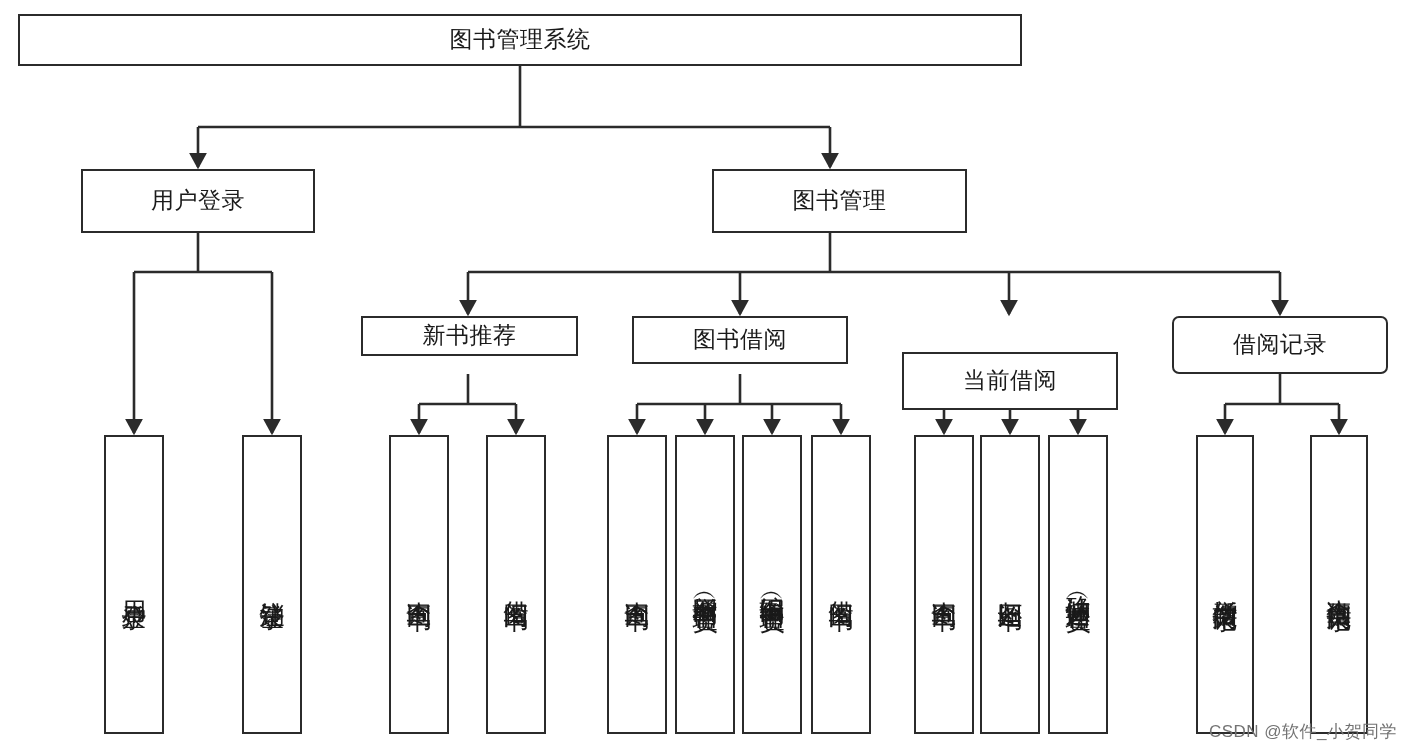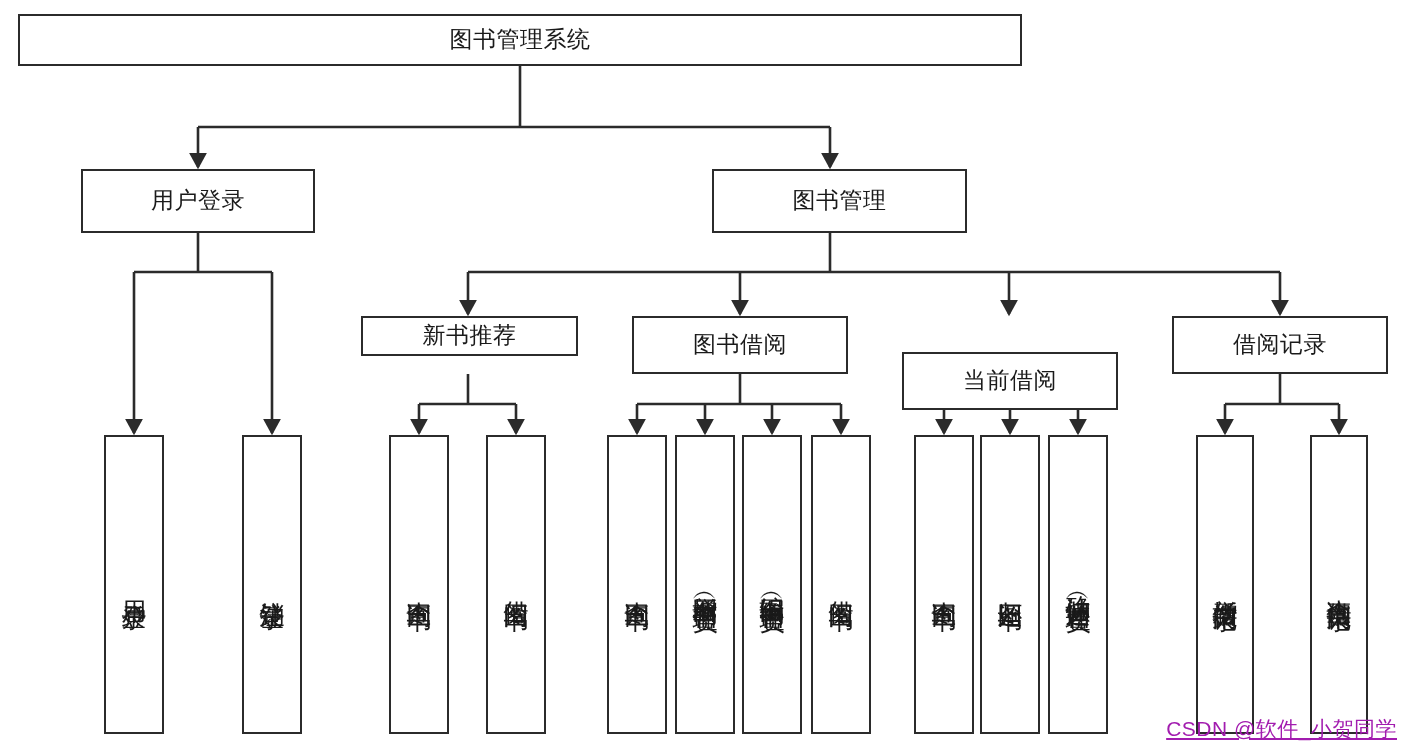--- a/index.html
+++ b/index.html
@@ -61,26 +61,25 @@
     text-orientation: upright;
     font-size: 25px;
     line-height: 1.0;
     letter-spacing: 2px;
     max-height: 100%;
   }
   #watermark {
     position: absolute;
     right: 8px;
     bottom: 4px;
-    font-size: 21px;
-    color: #a21caf;
+    font-size: 17px;
+    color: #737373;
     letter-spacing: 0.5px;
     white-space: nowrap;
     user-select: none;
-    text-decoration: underline;
   }
 </style>
 </head>
 <body>
 
 <div id="diagram-root">
 
   <svg id="edges-layer" viewBox="0 0 1405 747" width="1405" height="747" xmlns="http://www.w3.org/2000/svg">
     <defs>
       <marker id="arrow" viewBox="0 0 12 12" refX="9.5" refY="6" markerWidth="7" markerHeight="7" orient="auto-start-reverse">
@@ -141,29 +140,29 @@
   </div>
 
   <div class="node horiz" style="left:712px; top:169px; width:255px; height:64px;">
     <span class="node-label">图书管理</span>
   </div>
 
   <div class="node horiz" style="left:361px; top:316px; width:217px; height:40px;">
     <span class="node-label">新书推荐</span>
   </div>
 
-  <div class="node horiz" style="left:632px; top:316px; width:216px; height:58px;">
+  <div class="node horiz" style="left:632px; top:316px; width:216px; height:48px;">
     <span class="node-label">图书借阅</span>
   </div>
 
   <div class="node horiz" style="left:902px; top:316px; width:216px; height:58px;margin-top:36px;">
     <span class="node-label">当前借阅</span>
   </div>
 
-  <div class="node horiz" style="left:1172px; top:316px; width:216px; height:58px;">
+  <div class="node horiz" style="left:1172px; top:316px; width:216px; height:58px;border-radius:7px;">
     <span class="node-label">借阅记录</span>
   </div>
 
   <div class="node vert" style="left:104px; top:435px; width:60px; height:299px;">
     <span class="node-label">用户登录</span>
   </div>
 
   <div class="node vert" style="left:242px; top:435px; width:60px; height:299px;">
     <span class="node-label">注销登录</span>
   </div>

